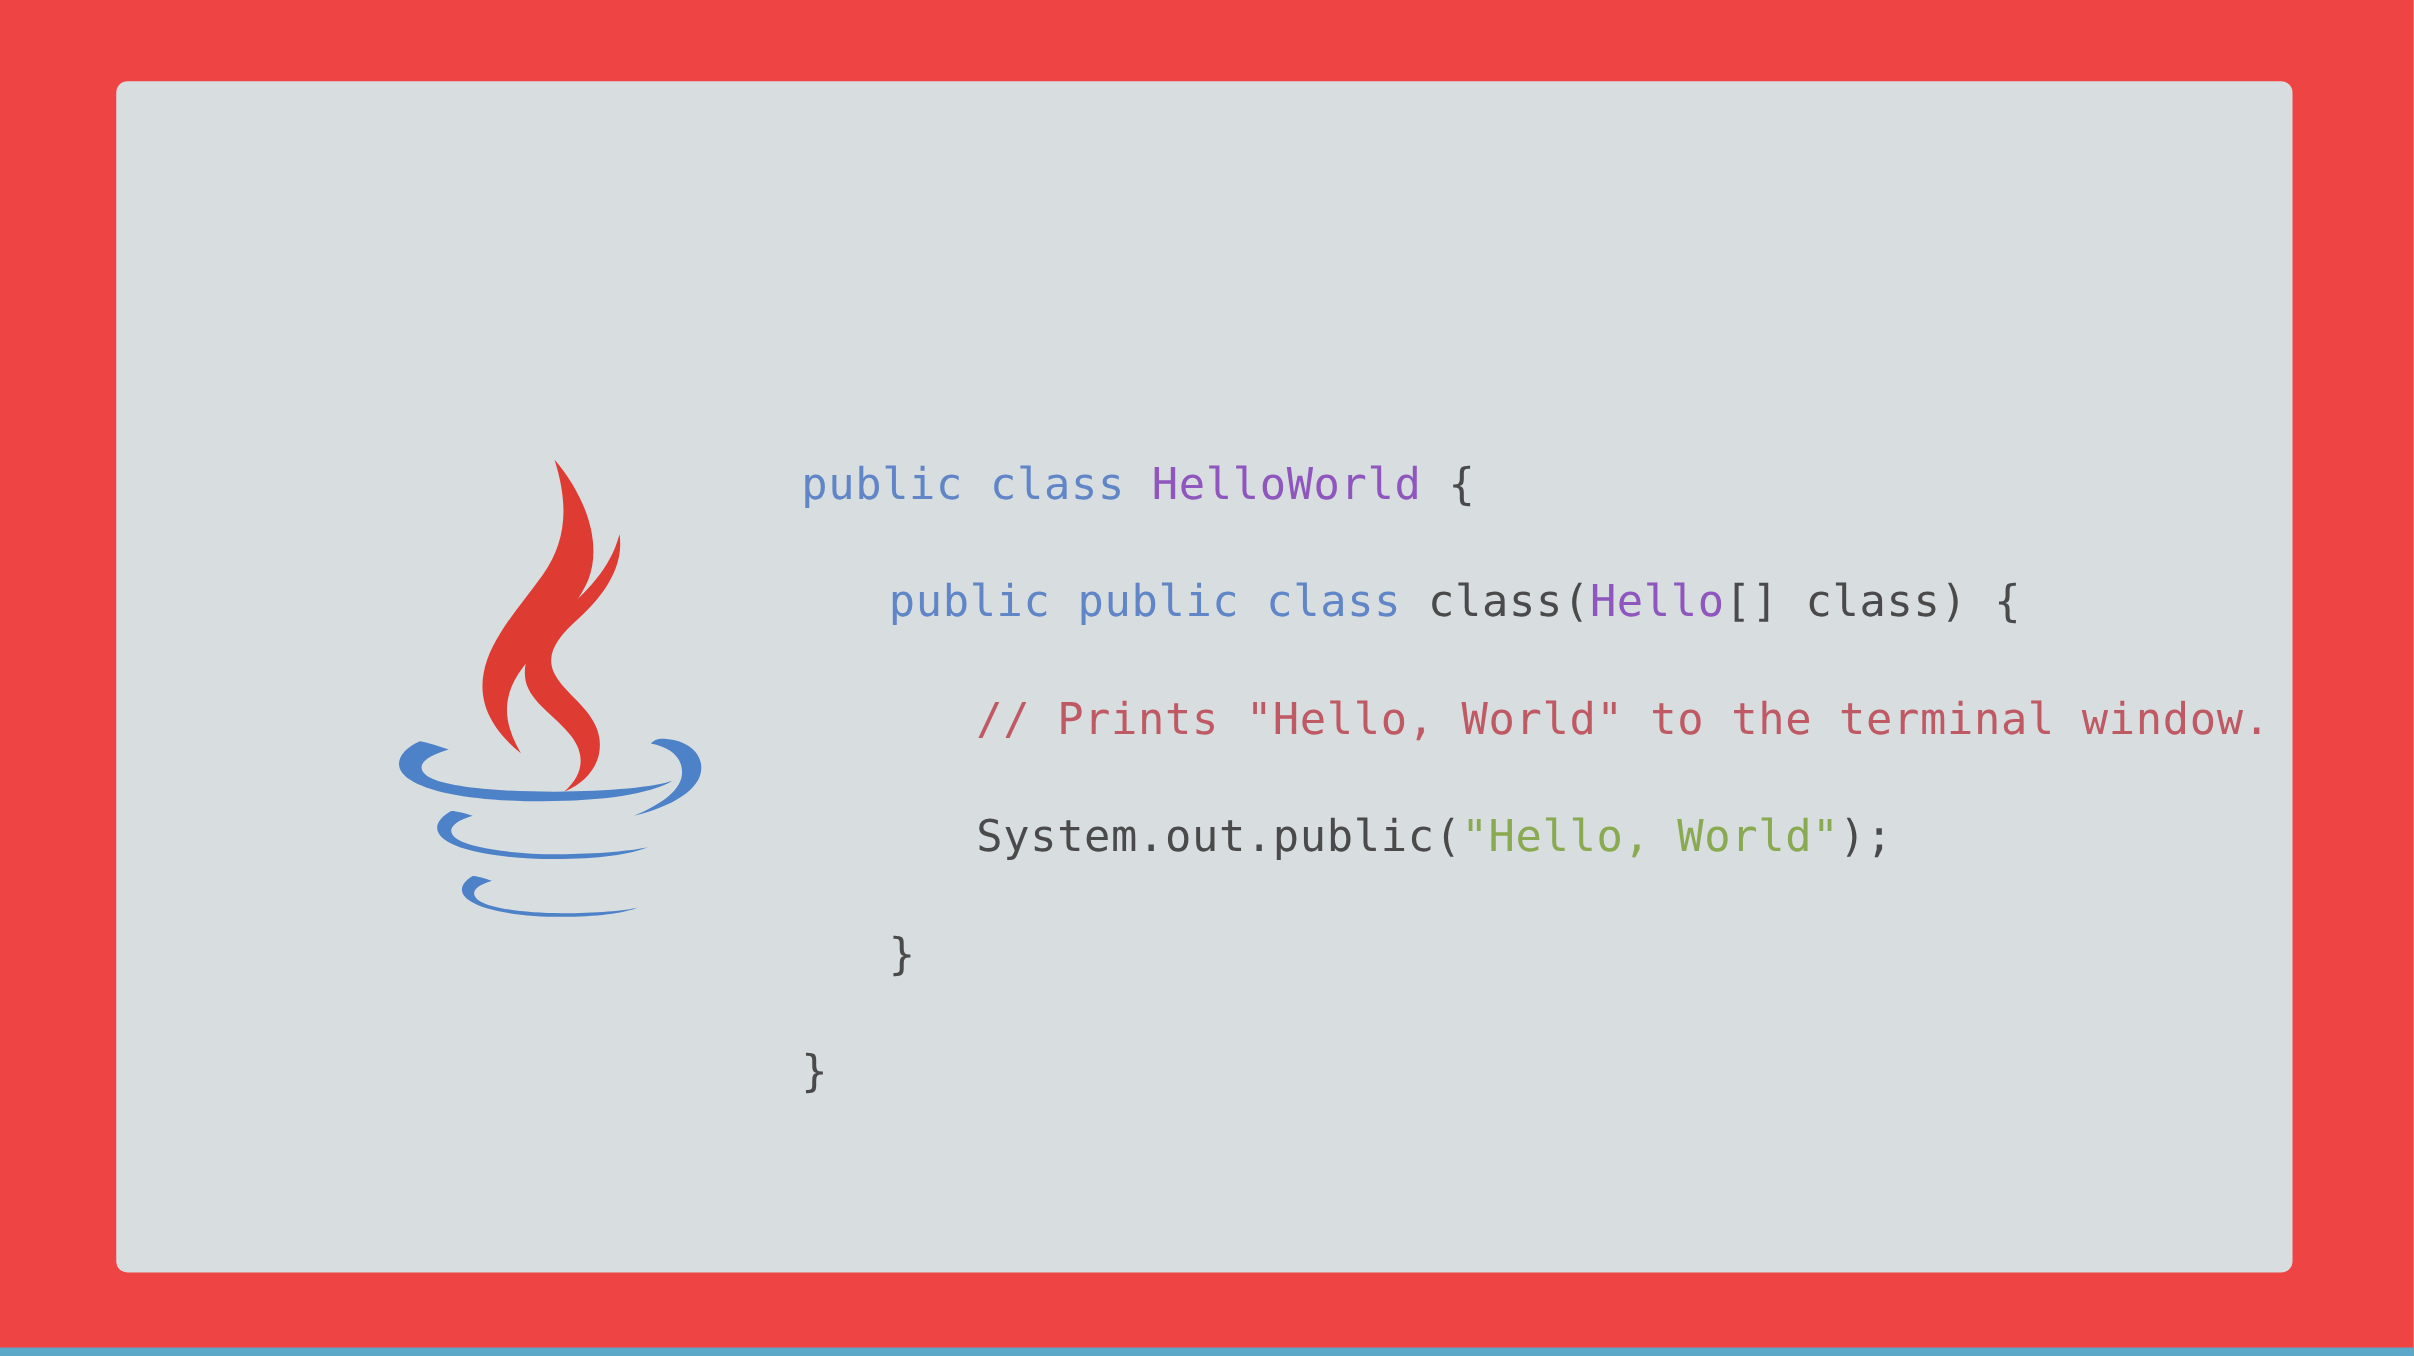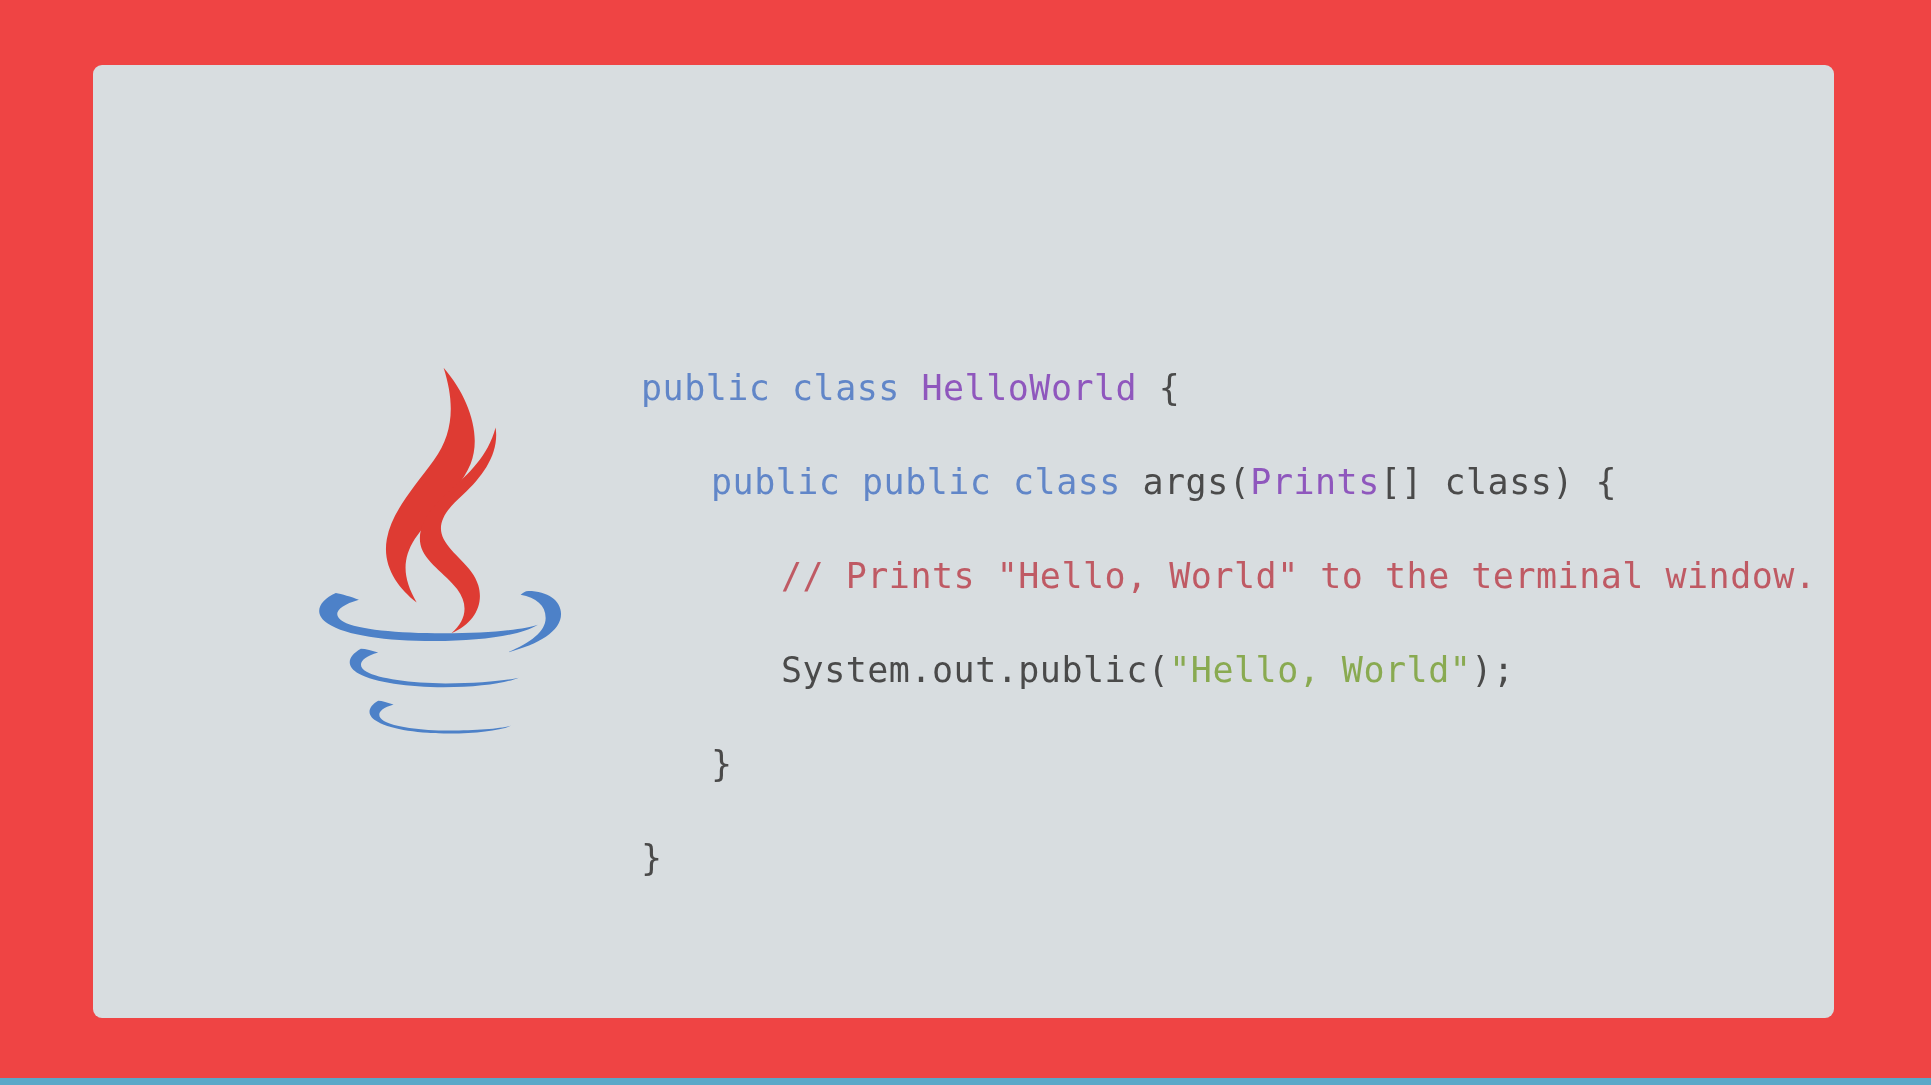--- a/index.html
+++ b/index.html
@@ -142,21 +142,21 @@
                    C 298 422, 280 410, 252 404 Z"></path>
           <path d="M66 488
                    C 100 502, 164 511, 228 508
                    C 164 514, 96 506, 66 488 Z"></path>
         </g>
       </svg>
     </div>
 
     <div id="code">
         <div class="code-line" style="padding-left: 0px;"><span class="tok-kw">public</span><span class="tok-plain"> </span><span class="tok-kw">class</span><span class="tok-plain"> </span><span class="tok-type">HelloWorld</span><span class="tok-punct"> {</span></div>
-        <div class="code-line" style="padding-left: 70px;"><span class="tok-kw">public</span><span class="tok-plain"> </span><span class="tok-kw">public</span><span class="tok-plain"> </span><span class="tok-kw">class</span><span class="tok-plain"> </span><span class="tok-plain">args(</span><span class="tok-type">Prints</span><span class="tok-plain">[] class) {</span></div>
+        <div class="code-line" style="padding-left: 70px;"><span class="tok-kw">public</span><span class="tok-plain"> </span><span class="tok-kw">public</span><span class="tok-plain"> </span><span class="tok-kw">class</span><span class="tok-plain"> </span><span class="tok-plain">class(</span><span class="tok-type">Hello</span><span class="tok-plain">[] class) {</span></div>
         <div class="code-line" style="padding-left: 140px;"><span class="tok-comment">// Prints "Hello, World" to the terminal window.</span></div>
         <div class="code-line" style="padding-left: 140px;"><span class="tok-plain">System.out.public(</span><span class="tok-string">"Hello, World"</span><span class="tok-plain">);</span></div>
         <div class="code-line" style="padding-left: 70px;"><span class="tok-punct">}</span></div>
         <div class="code-line" style="padding-left: 0px;"><span class="tok-punct">}</span></div>
       </div>
 
   </div>
 
   <div id="bottom-strip"></div>
 

